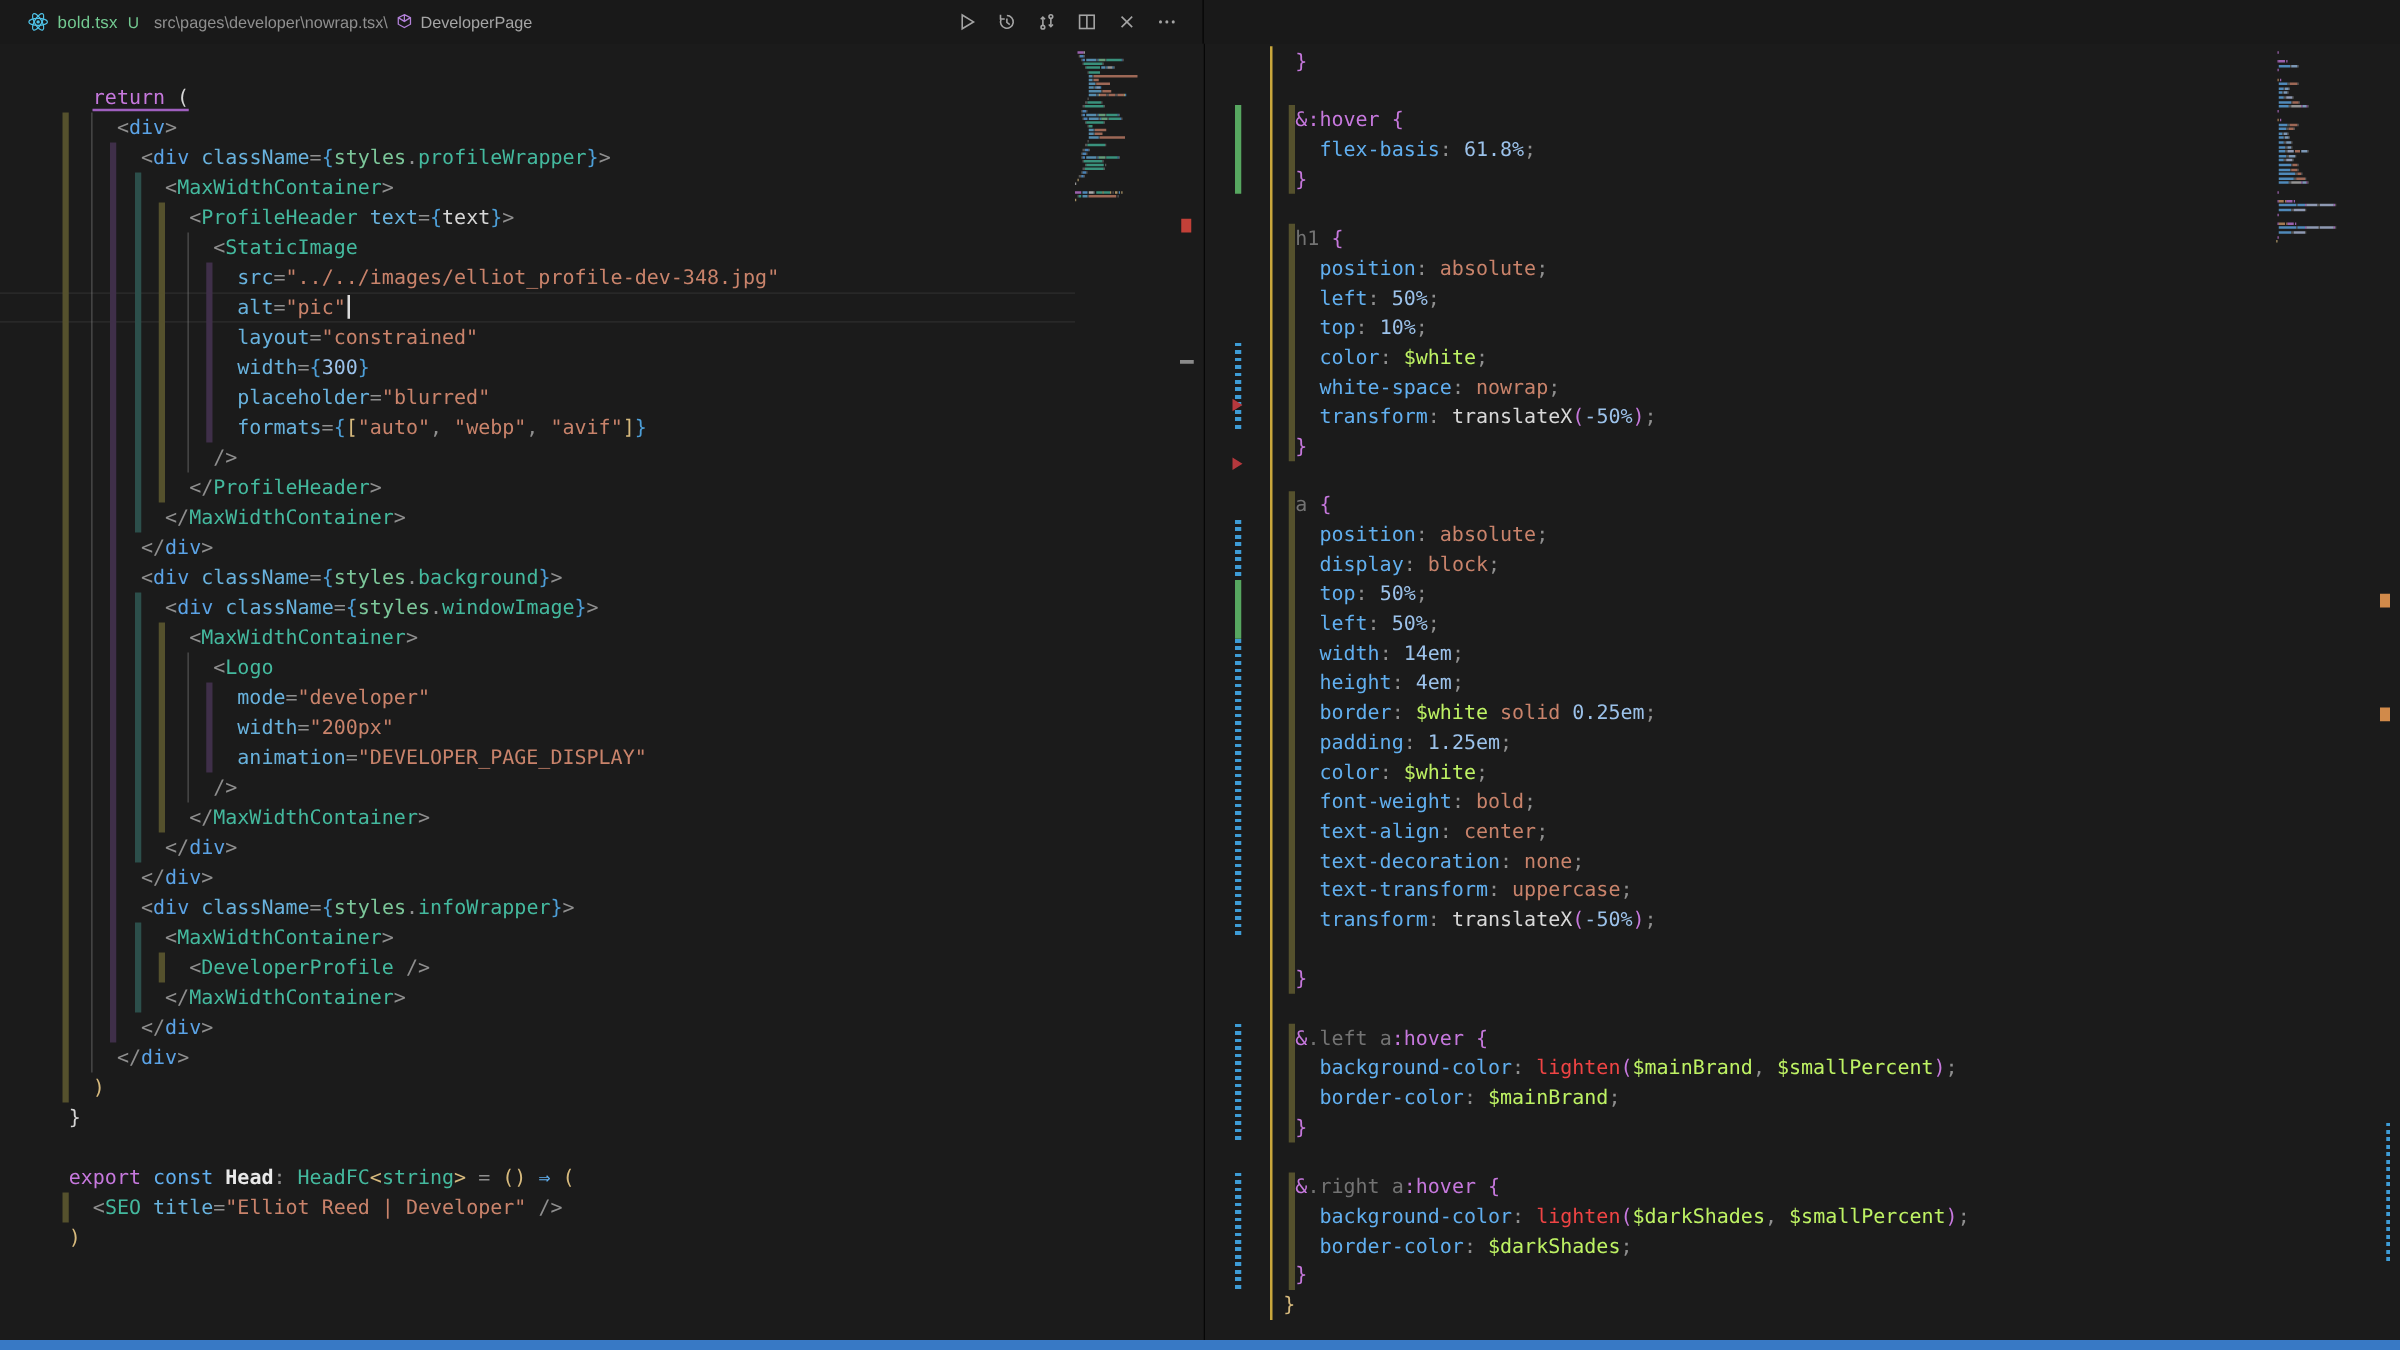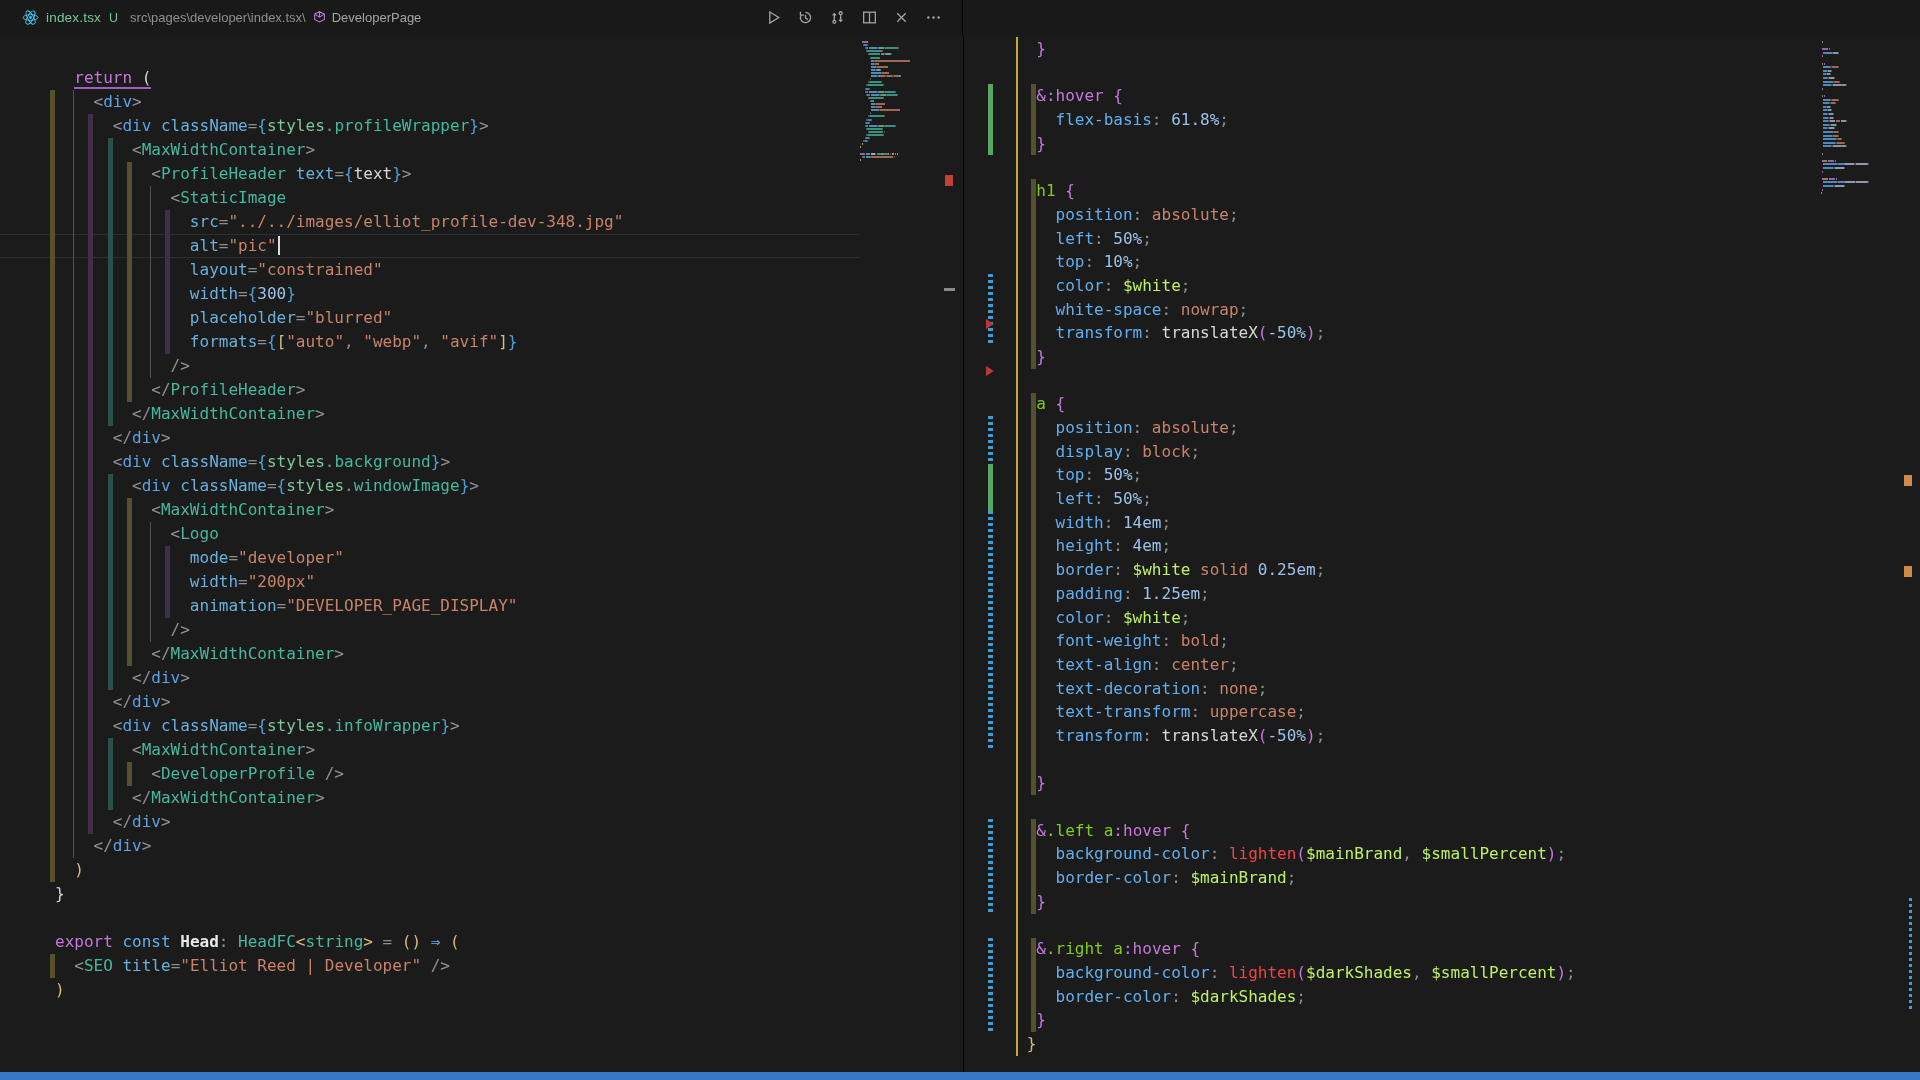--- a/index.html
+++ b/index.html
@@ -37,21 +37,21 @@
         white-space:pre;color:#d6d6d6;}
   .code-left{left:55px;top:31px;}
   .code-right{left:53px;top:2px;}
   .cl{height:24px;line-height:24px;position:relative;}
   .cr{height:23.7px;line-height:23.7px;position:relative;}
 
   
   .tk-kw{color:#c678dd}.tk-tag{color:#44b99e}.tk-obj{color:#7cc79a}.tk-el{color:#5ba3e6}
   .tk-attr{color:#68b2dd}.tk-str{color:#c9836b}.tk-num{color:#9cc2ea}.tk-var{color:#bef264}
   .tk-brk{color:#d7ba7d}.tk-brc{color:#4d9fd8}.tk-pun{color:#8f8f8f}.tk-fg{color:#d6d6d6}
-  .tk-fgb{color:#e9e9e9;font-weight:bold}.tk-prop{color:#61afef}.tk-sel{color:#84cc16}
+  .tk-fgb{color:#e9e9e9;font-weight:bold}.tk-prop{color:#61afef}.tk-sel{color:#737373}
   .tk-mag{color:#c678dd}.tk-amp{color:#c678dd}.tk-val{color:#c9836b}.tk-fn{color:#ef4444}
   .tk-fnw{color:#d8d8d8}.tk-arrow{color:#61afef}
 
   .cursor{display:inline-block;width:2px;height:19px;background:#dcdcdc;vertical-align:-4px;margin-left:1px;}
   .brk-underline{position:absolute;bottom:1px;height:2px;background:#9f5fbf;}
 
   .guides{position:absolute;left:0;top:0;z-index:1;}
   .guide{position:absolute;}
   .gd-olive{width:5px;background:#55512d;}
   .gd-purple{width:5px;background:#3f2f49;}
@@ -94,23 +94,23 @@
       <span class="ficon">
         <svg viewBox="0 0 16 16">
             <g stroke="#4fc3e8" stroke-width="0.9" fill="none">
           <ellipse cx="8" cy="8" rx="7" ry="2.7"></ellipse>
           <ellipse cx="8" cy="8" rx="7" ry="2.7" transform="rotate(60 8 8)"></ellipse>
           <ellipse cx="8" cy="8" rx="7" ry="2.7" transform="rotate(120 8 8)"></ellipse>
           <circle cx="8" cy="8" r="1.3" fill="#4fc3e8" stroke="none"></circle>
             </g>
           </svg>
       </span>
-      <span class="fname green">index.tsx</span>
+      <span class="fname green">bold.tsx</span>
       <span class="badge green">U</span>
-      <span class="crumb">src\pages\developer\index.tsx\</span>
+      <span class="crumb">src\pages\developer\nowrap.tsx\</span>
       <span class="symicon">
         <svg viewBox="0 0 16 16">
             <path d="M8 1.8 L13.2 4.4 V10 L8 12.8 L2.8 10 V4.4 Z M8 1.8 V7.6 M2.8 4.4 L8 7.6 L13.2 4.4" stroke="#b180d7" stroke-width="1.1" fill="none"></path>
           </svg>
       </span>
       <span class="crumb-sym">DeveloperPage</span>
       <span class="spacer"></span>
       <span class="actions" id="actions-left">
           <span class="abtn">
             <svg viewBox="0 0 16 16" stroke="#bdbdbd" stroke-width="1.2" fill="none">

